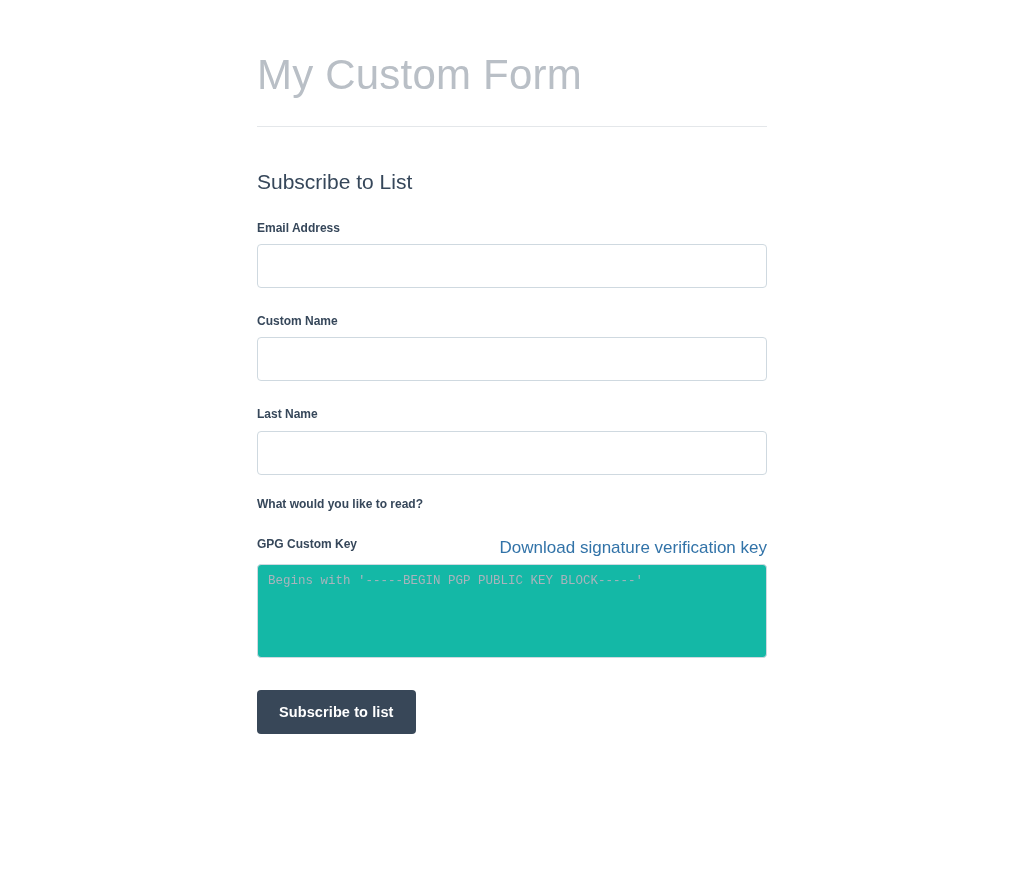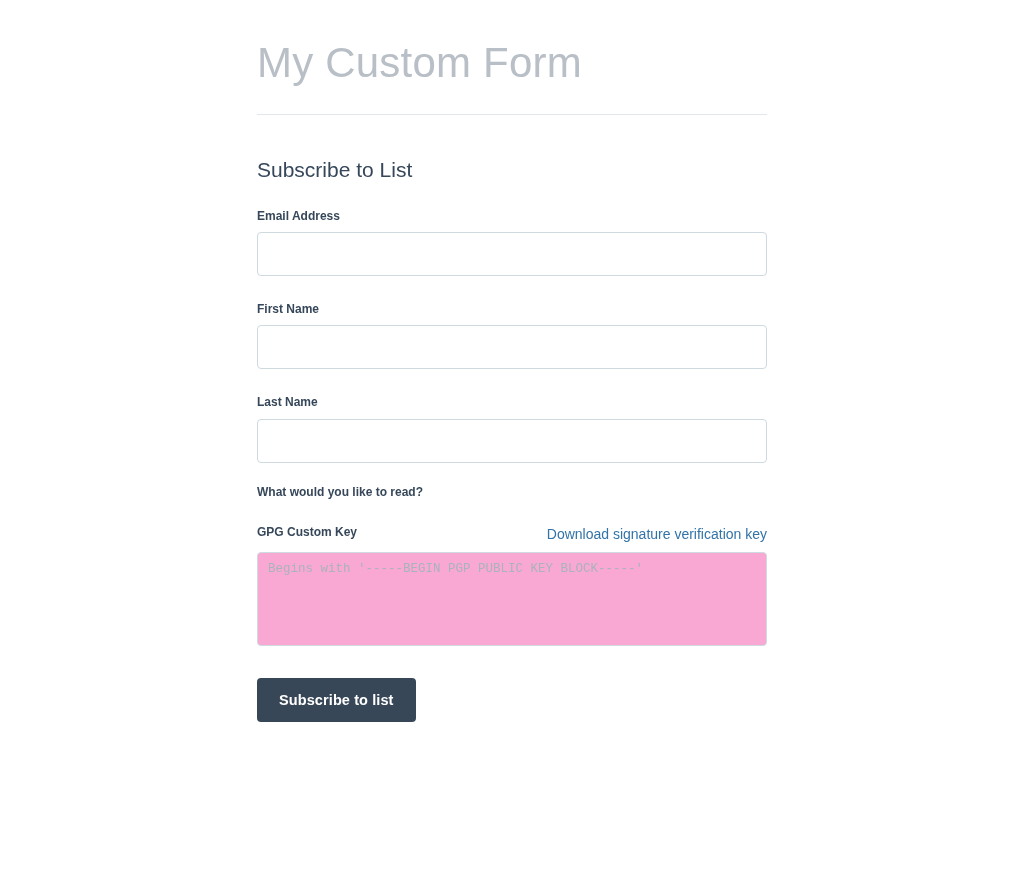--- a/index.html
+++ b/index.html
@@ -11,20 +11,21 @@
     width: 1024px;
     height: 891px;
     font-family: "Liberation Sans", sans-serif;
     color: #2f3e4e;
     overflow: hidden;
   }
   .page {
     width: 1024px;
     height: 734px;
     position: relative;
+    margin-top: 12px;
   }
   .container {
     position: absolute;
     left: 257px;
     top: 0;
     width: 510px;
   }
   .page-title {
     font-size: 42px;
     font-weight: normal;
@@ -108,34 +109,34 @@
   .gpg-head .field-label {
     margin-bottom: 0;
     position: absolute;
     left: 0;
     top: 0;
   }
   .download-link {
     position: absolute;
     right: 0;
     top: 1px;
-    font-size: 14px;
+    font-size: 17px;
     color: #3273a8;
     text-decoration: none;
     line-height: 1.2;
   }
   .textarea {
     display: block;
     box-sizing: border-box;
     width: 510px;
     height: 94px;
     margin-top: 9px;
     border: 1px solid #cfd9e0;
     border-radius: 4px;
-    background: #f9a8d4;
+    background: #14b8a6;
     padding: 9px 10px;
     font-family: "Liberation Mono", monospace;
     font-size: 12.5px;
     color: #36475a;
     resize: none;
     outline: none;
   }
   .textarea::placeholder {
     color: #a9b3bc;
   }
@@ -174,21 +175,21 @@
     <hr class="title-rule">
 
     <h2 class="section-title">Subscribe to List</h2>
 
     <div class="field">
       <label class="field-label">Email Address</label>
       <input class="text-input" type="email" placeholder="" style="">
     </div>
 
     <div class="field">
-      <label class="field-label">First Name</label>
+      <label class="field-label">Custom Name</label>
       <input class="text-input" type="text" placeholder="" style="">
     </div>
 
     <div class="field">
       <label class="field-label">Last Name</label>
       <input class="text-input" type="text" placeholder="" style="">
     </div>
 
     <div class="checkbox-group">
       <span class="field-label">What would you like to read?</span>

